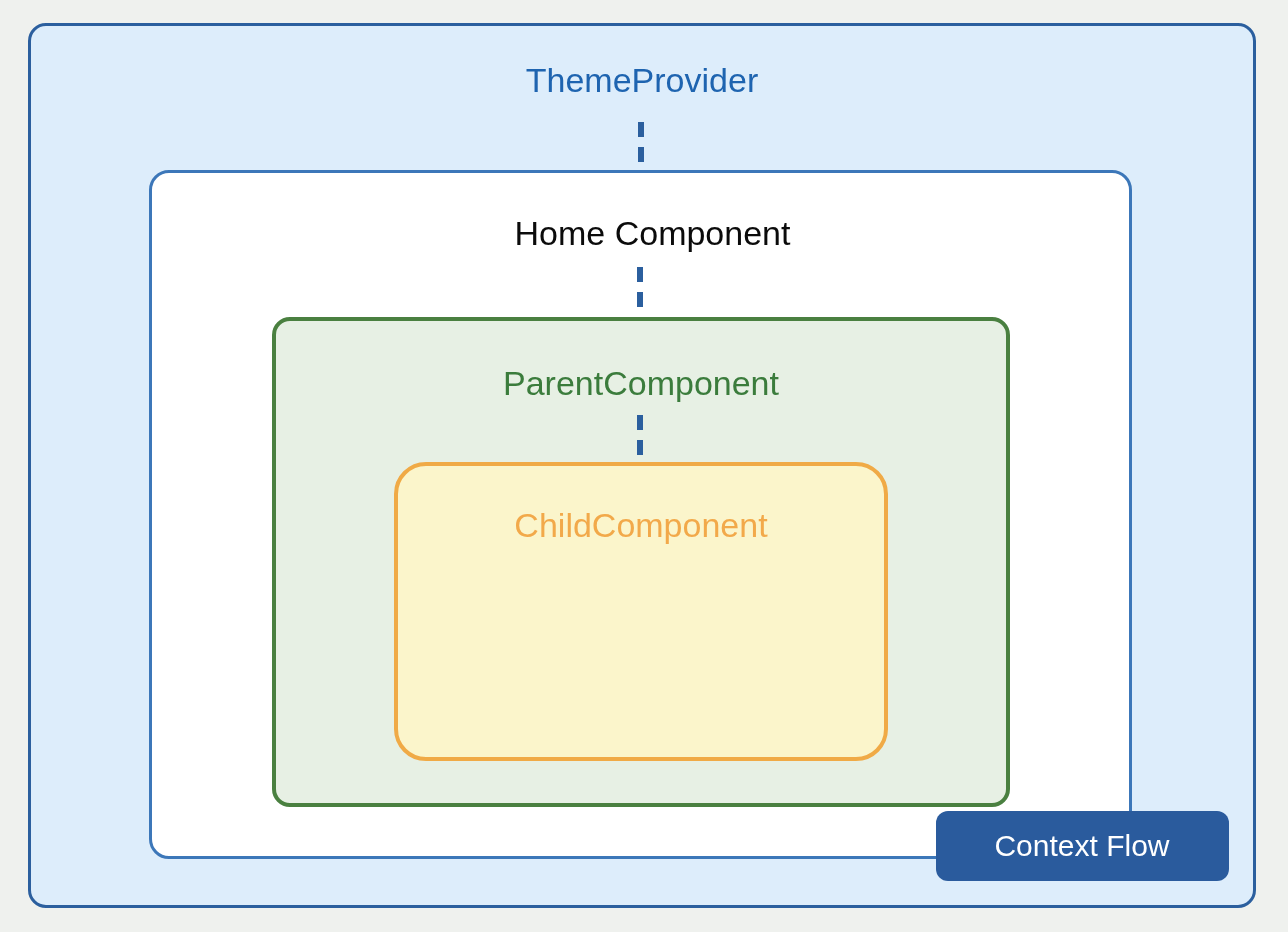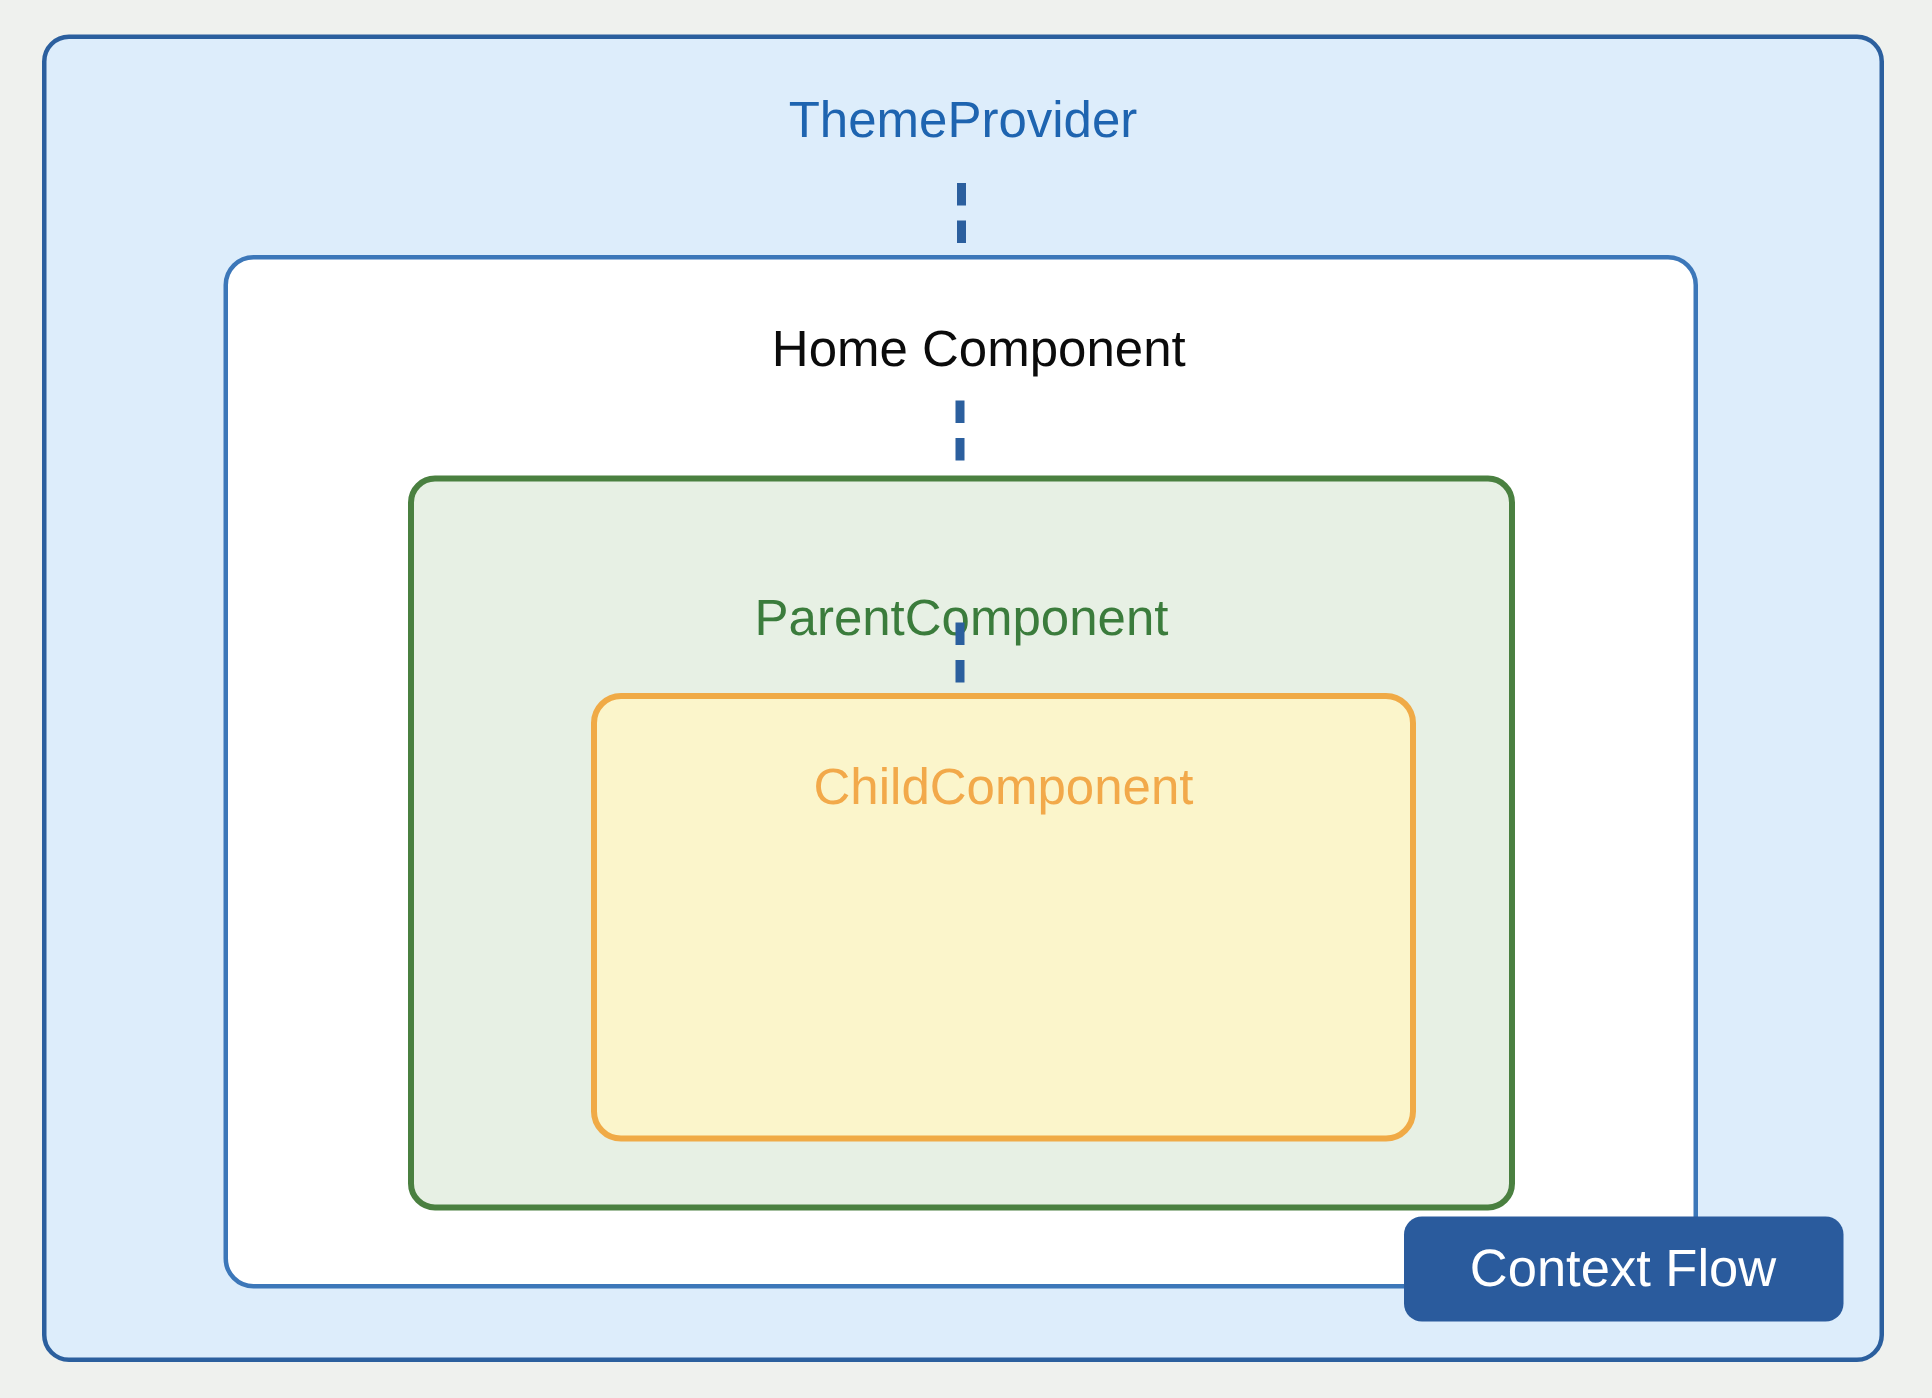--- a/index.html
+++ b/index.html
@@ -61,30 +61,29 @@
     top: 144.5px;
     width: 738px;
     height: 490px;
     background: var(--parent-fill, #e7f0e4);
     border: 4px solid var(--parent-border, #4a8040);
     border-radius: 18px;
   }
   .parent-component-label {
     top: 45px;
     color: var(--parent-label, #3b7c3c);
-    margin-top: 29px;
   }
   .child-component-box {
     left: 118px;
     top: 141px;
-    width: 550px;
+    width: 494px;
     height: 299px;
     background: var(--child-fill, #fbf5cb);
     border: 4.5px solid var(--child-border, #f0aa46);
-    border-radius: 20px;
+    border-radius: 32px;
   }
   .child-component-label {
     top: 41.5px;
     color: var(--child-label, #f2a94a);
   }
   .connector {
     position: absolute;
     width: 6px;
     display: flex;
     flex-direction: column;
@@ -105,21 +104,21 @@
     height: 70px;
     background: var(--badge-bg, #2a5b9d);
     border-radius: 12px;
     display: flex;
     align-items: center;
     justify-content: center;
     z-index: 5;
   }
   .context-flow-badge span {
     color: var(--badge-text, #ffffff);
-    font-size: 35px;
+    font-size: 30px;
     font-weight: 400;
     white-space: nowrap;
   }
 </style>
 </head>
 <body>
 
 <div class="canvas">
 
   <div class="box theme-provider-box">

